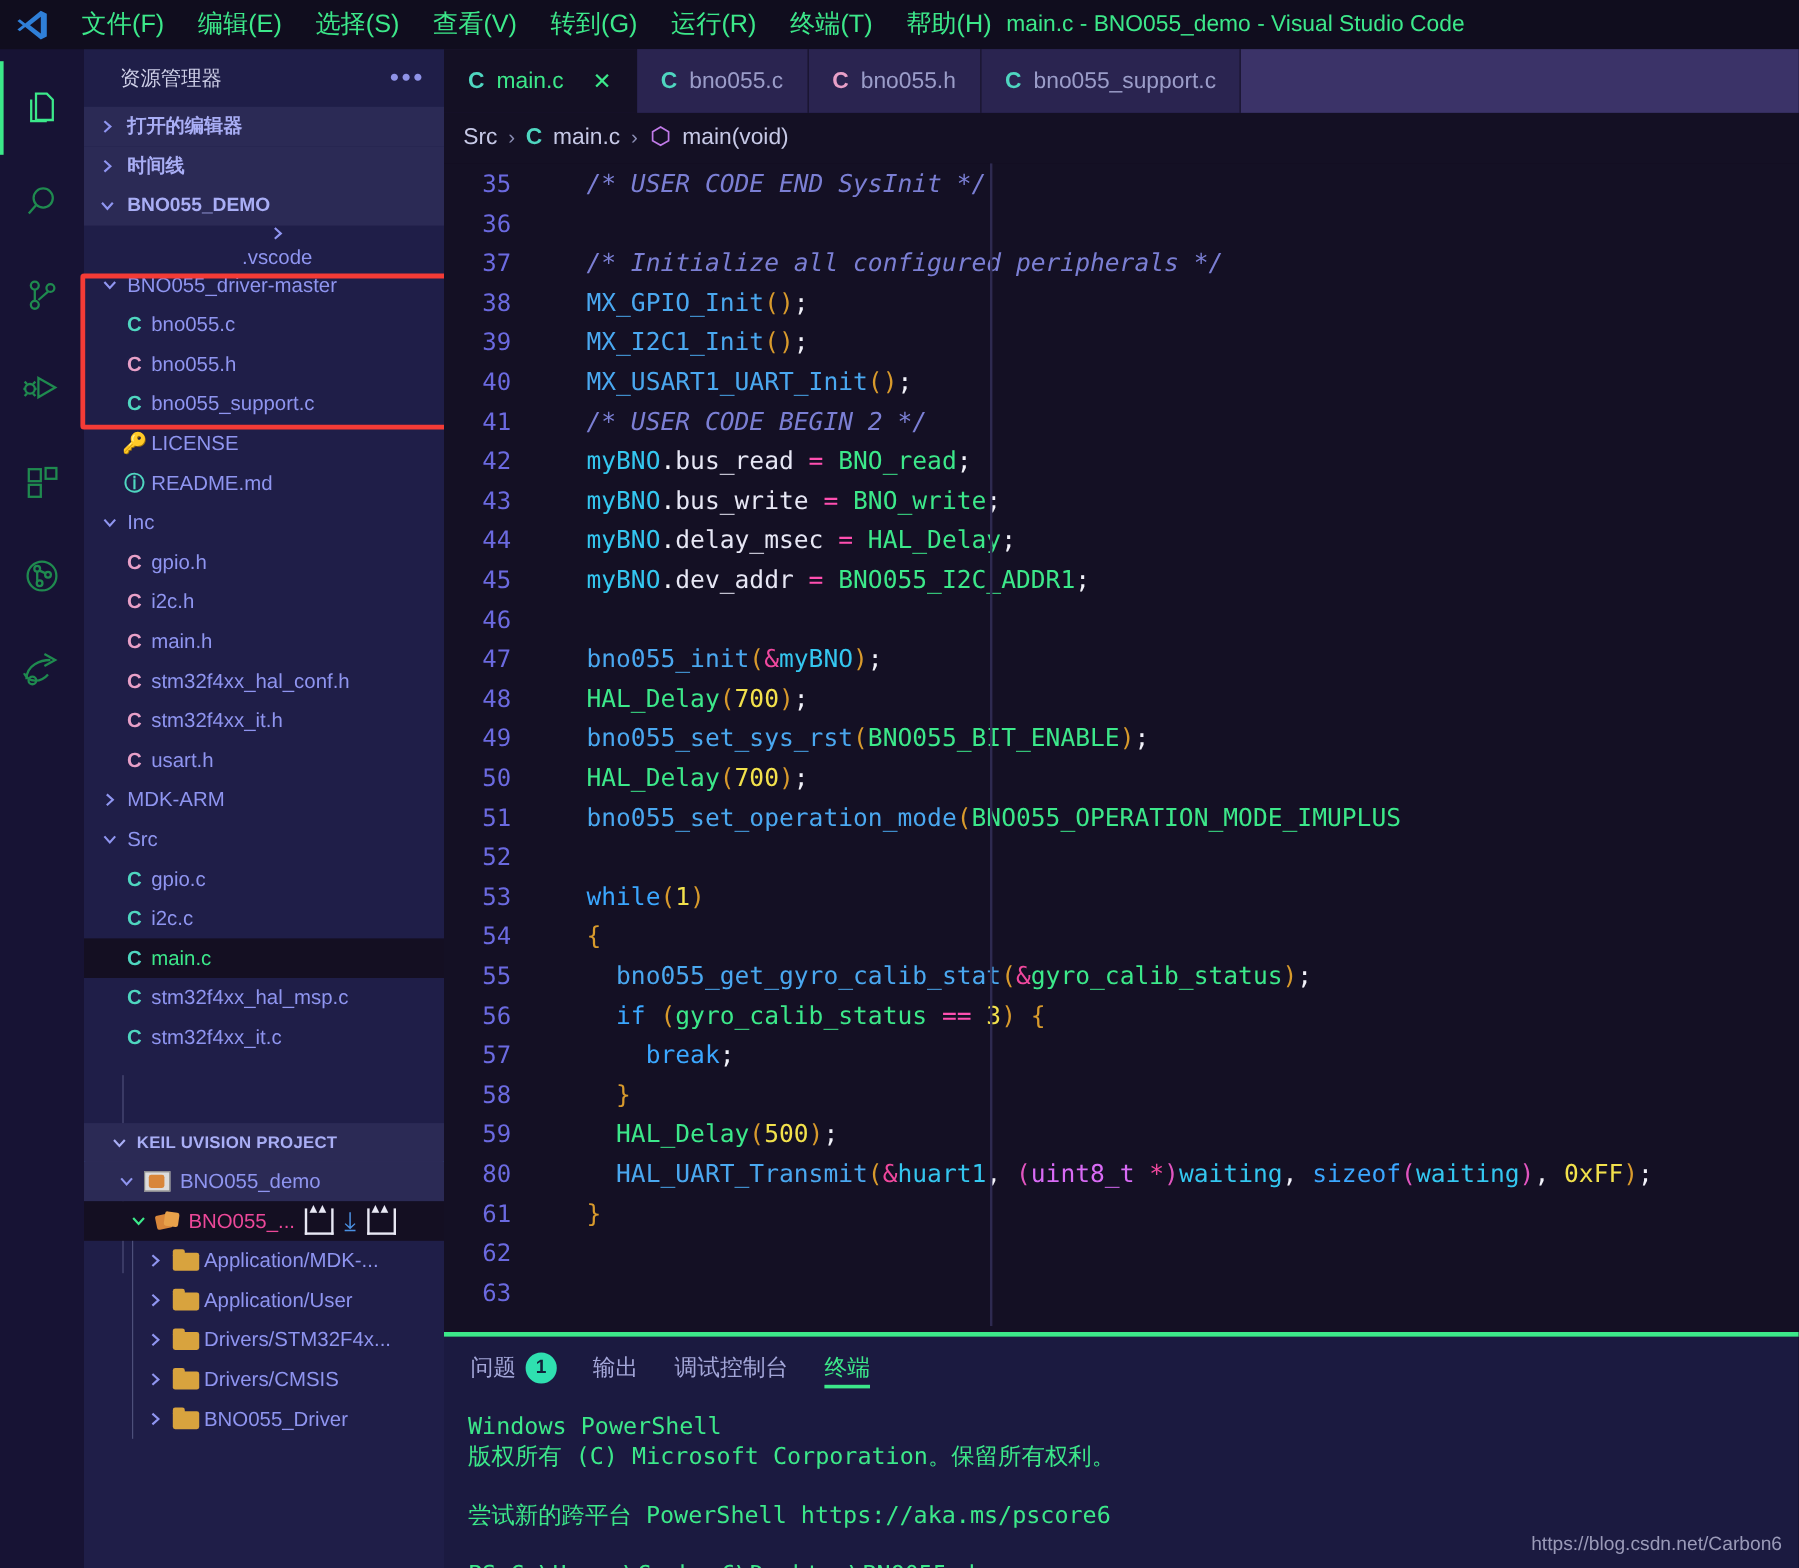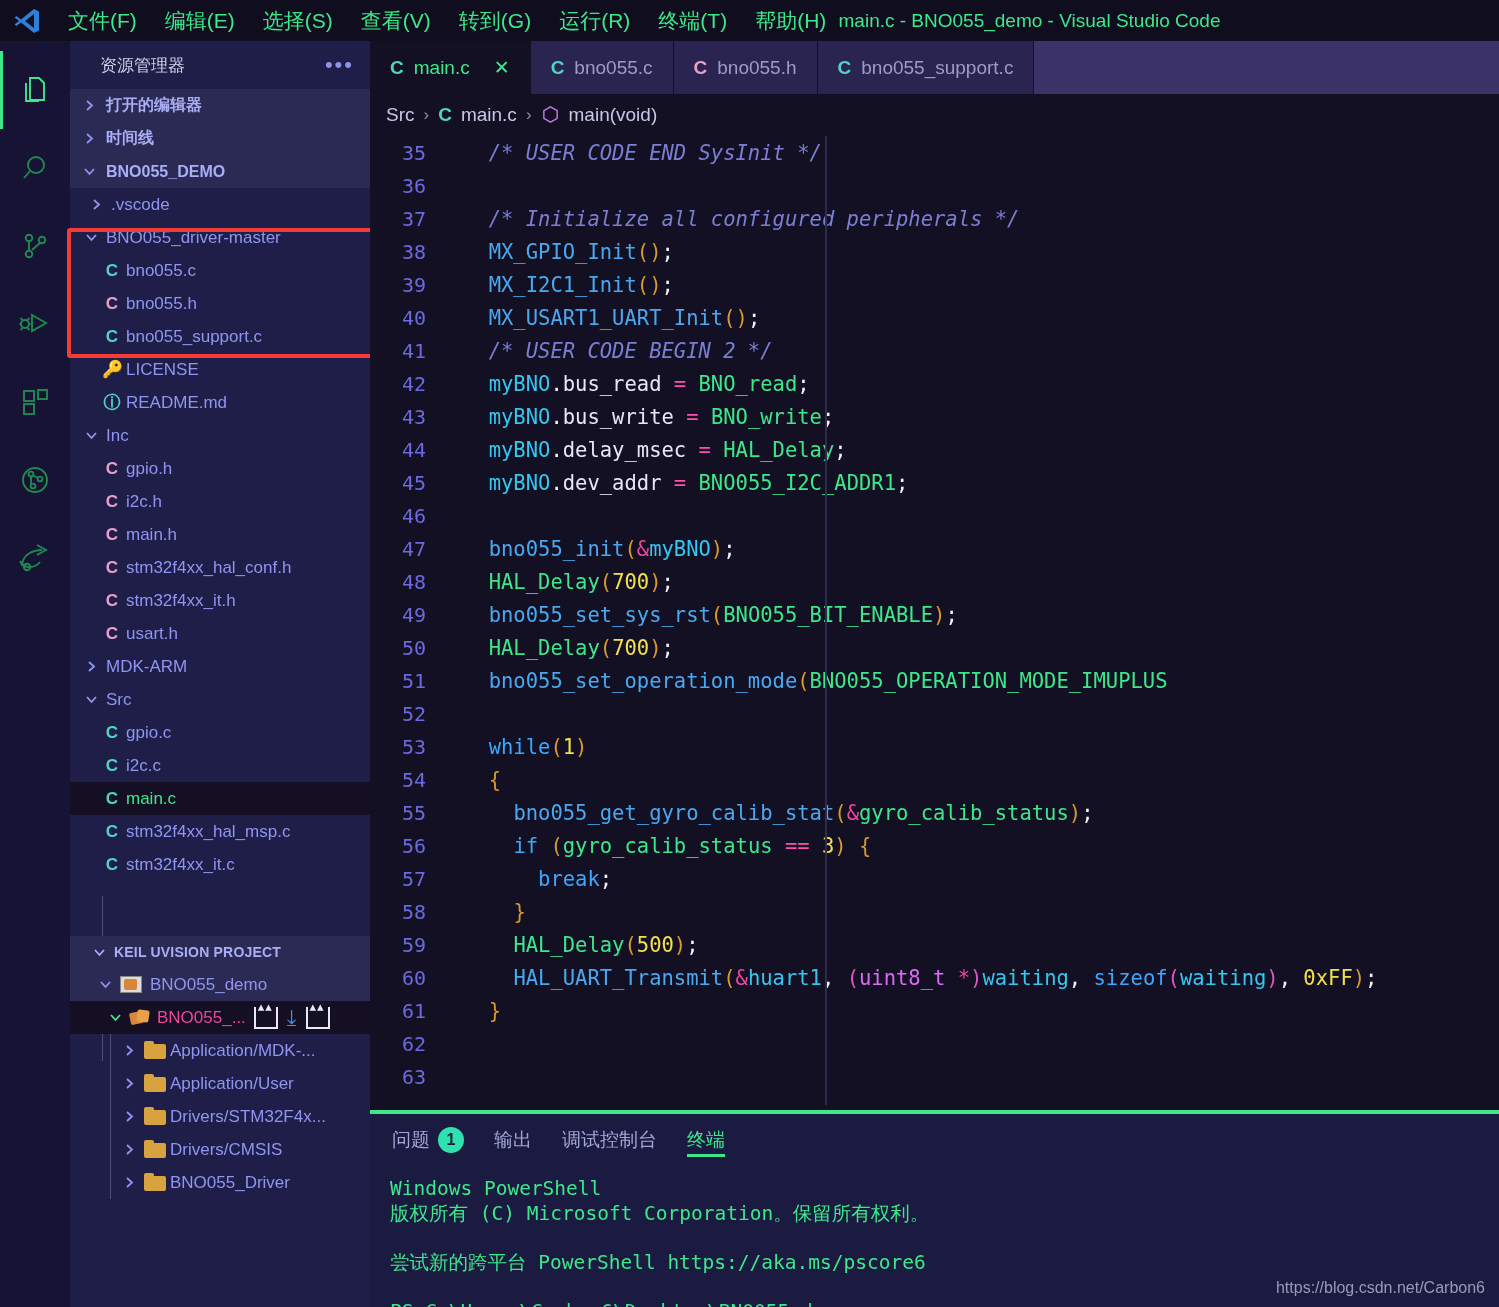--- a/index.html
+++ b/index.html
@@ -297,21 +297,21 @@
     <div class="sec-title" style="background:#2b2a55;">
       <span class="chev">
         <svg width="13" height="13" viewBox="0 0 13 13" fill="none" stroke="#8f95f0" stroke-width="1.8">
             <path d="M2 4 L6.5 9 L11 4"></path>
           </svg>
       </span>
       <span>BNO055_DEMO</span>
     </div>
 
     <div id="tree" style="position: relative;">
-        <div class="row" style="padding-left: 15px;">
+        <div class="row" style="padding-left: 26px; flex-direction: column;">
           <span class="chev">
             <svg width="13" height="13" viewBox="0 0 13 13" fill="none" stroke="#8f95f0" stroke-width="1.8">
               <path d="M4 2 L9 6.5 L4 11"></path>
             </svg>
           </span>
           <span class="lbl">.vscode</span>
         </div>
         <div class="row" style="padding-left: 10px;">
           <span class="chev">
             <svg width="13" height="13" viewBox="0 0 13 13" fill="none" stroke="#8f95f0" stroke-width="1.8">
@@ -648,21 +648,21 @@
           </div>
           <div class="code-line">
             <span class="ln">58</span>
             <span class="ctext">    <span class="t-paren-o">}</span></span>
           </div>
           <div class="code-line">
             <span class="ln">59</span>
             <span class="ctext">    <span class="t-grn">HAL_Delay</span><span class="t-paren-o">(</span><span class="t-num">500</span><span class="t-paren-o">)</span><span class="t-white">;</span></span>
           </div>
           <div class="code-line">
-            <span class="ln">60</span>
+            <span class="ln">80</span>
             <span class="ctext">    <span class="t-fn">HAL_UART_Transmit</span><span class="t-paren-o">(</span><span class="t-pink">&amp;</span><span class="t-cyan">huart1</span><span class="t-white">,</span> <span class="t-paren-p">(</span><span class="t-mag">uint8_t</span> <span class="t-pink">*</span><span class="t-paren-p">)</span><span class="t-cyan">waiting</span><span class="t-white">,</span> <span class="t-kw">sizeof</span><span class="t-paren-p">(</span><span class="t-cyan">waiting</span><span class="t-paren-p">)</span><span class="t-white">,</span> <span class="t-num">0xFF</span><span class="t-paren-o">)</span><span class="t-white">;</span></span>
           </div>
           <div class="code-line">
             <span class="ln">61</span>
             <span class="ctext">  <span class="t-paren-o">}</span></span>
           </div>
           <div class="code-line">
             <span class="ln">62</span>
             <span class="ctext"></span>
           </div>

